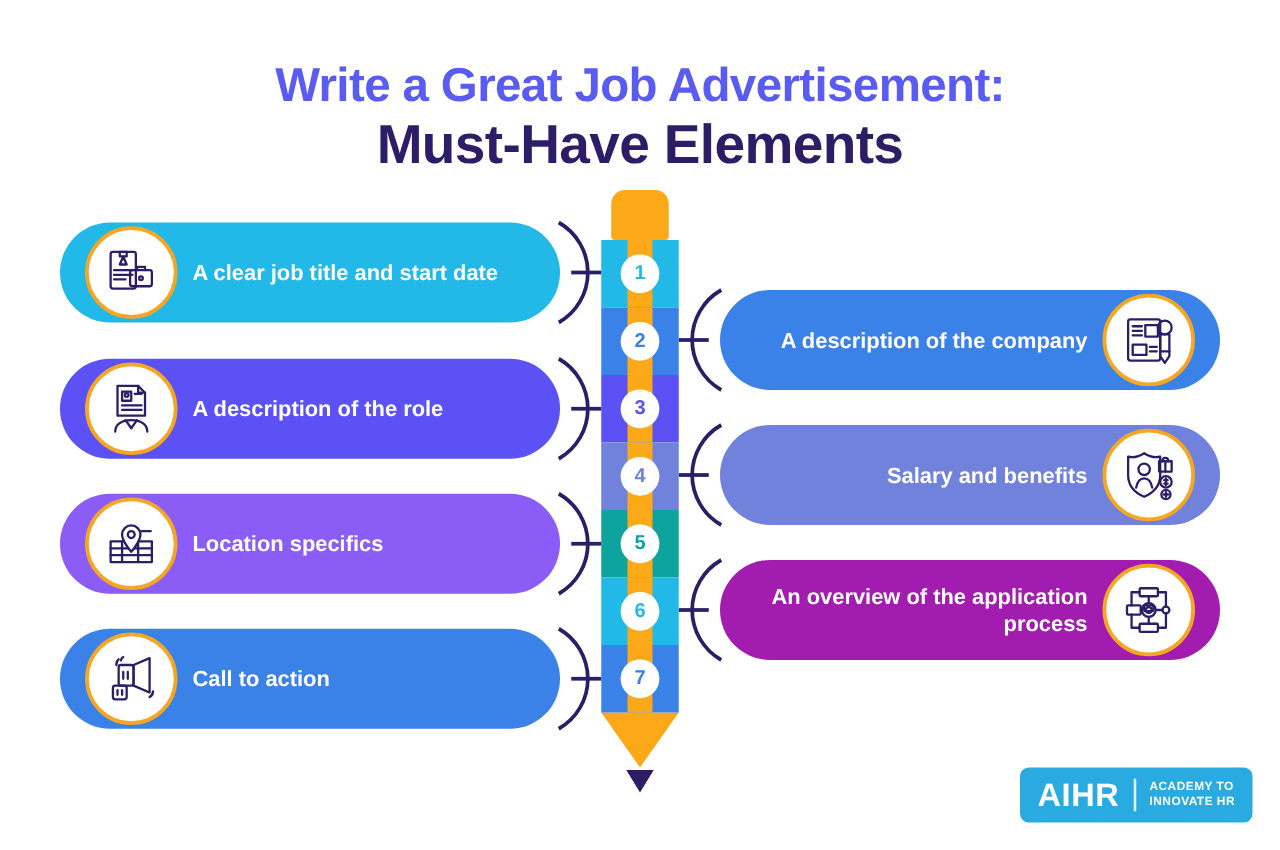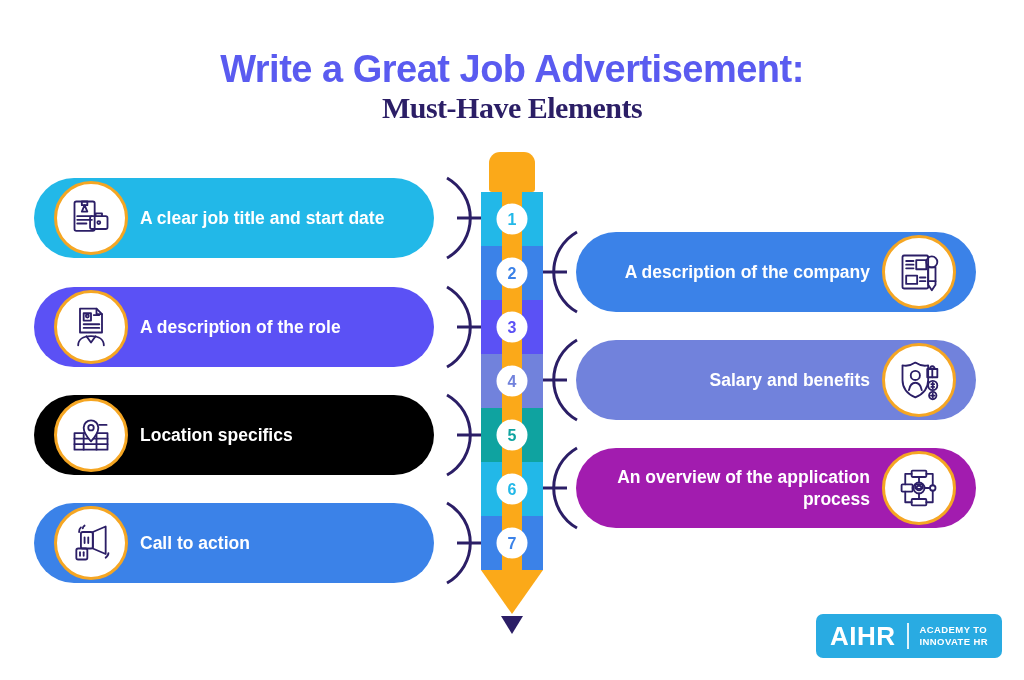--- a/index.html
+++ b/index.html
@@ -9,28 +9,28 @@
     overflow:hidden;position:relative;
   }
   .stage{position:absolute;inset:0;}
 
   
   .title{
     position:absolute;left:0;right:0;top:24px;text-align:center;
     line-height:1.12;font-weight:bold;letter-spacing:-0.5px;margin-top:24px;
   }
   .title-l1{font-size:38px;color:#5A5BF0;display:block;}
-  .title-l2{font-size:30px;color:#2B1E66;display:block;font-family:Liberation Serif, serif;}
+  .title-l2{font-size:44px;color:#2B1E66;display:block;}
 
   
   .card{
     position:absolute;height:80px;border-radius:40px;
     display:flex;align-items:center;box-sizing:border-box;
   }
-  .card.left{left:34px;width:400px;padding-left:106px;padding-right:22px;justify-content:flex-start;}
+  .card.left{left:48px;width:400px;padding-left:106px;padding-right:22px;justify-content:flex-start;}
   .card.right{right:48px;width:400px;padding-right:106px;padding-left:22px;justify-content:flex-end;}
   .card-label{
     color:#ffffff;font-size:17.5px;font-weight:bold;line-height:1.28;
   }
   .card.right .card-label{text-align:right;}
 
   
   .bubble{
     position:absolute;top:50%;transform:translateY(-50%);
     width:74px;height:74px;border-radius:50%;
@@ -145,21 +145,21 @@
         <line x1="27" y1="11" x2="33" y2="11"></line>
         <line x1="16" y1="21" x2="33" y2="21"></line>
         <line x1="16" y1="25" x2="33" y2="25"></line>
         <path d="M10 44 c0-6 5-10 14-10 s14 4 14 10"></path>
         <path d="M19 34 l5 7 l5-7"></path>
       </svg>
     </div>
     <div class="card-label">A description of the role</div>
   </div>
 
-  <div class="card left" style="top:395px;background:#000000;">
+  <div class="card left" style="top:395px;background:#8b5cf6;">
     <div class="bubble">
       <svg viewBox="0 0 48 48" fill="none" stroke="#2B1E66" stroke-width="2" stroke-linecap="round" stroke-linejoin="round">
         <path d="M6 22 h36 v18 H6 z"></path>
         <line x1="6" y1="28" x2="42" y2="28"></line>
         <line x1="6" y1="34" x2="42" y2="34"></line>
         <line x1="16" y1="22" x2="16" y2="40"></line>
         <line x1="30" y1="22" x2="30" y2="40"></line>
         <path d="M24 8 a8 8 0 0 1 8 8 c0 6-8 15-8 15 s-8-9-8-15 a8 8 0 0 1 8-8z" fill="#fff"></path>
         <circle cx="24" cy="16" r="3"></circle>
         <line x1="33" y1="13" x2="41" y2="13"></line>

